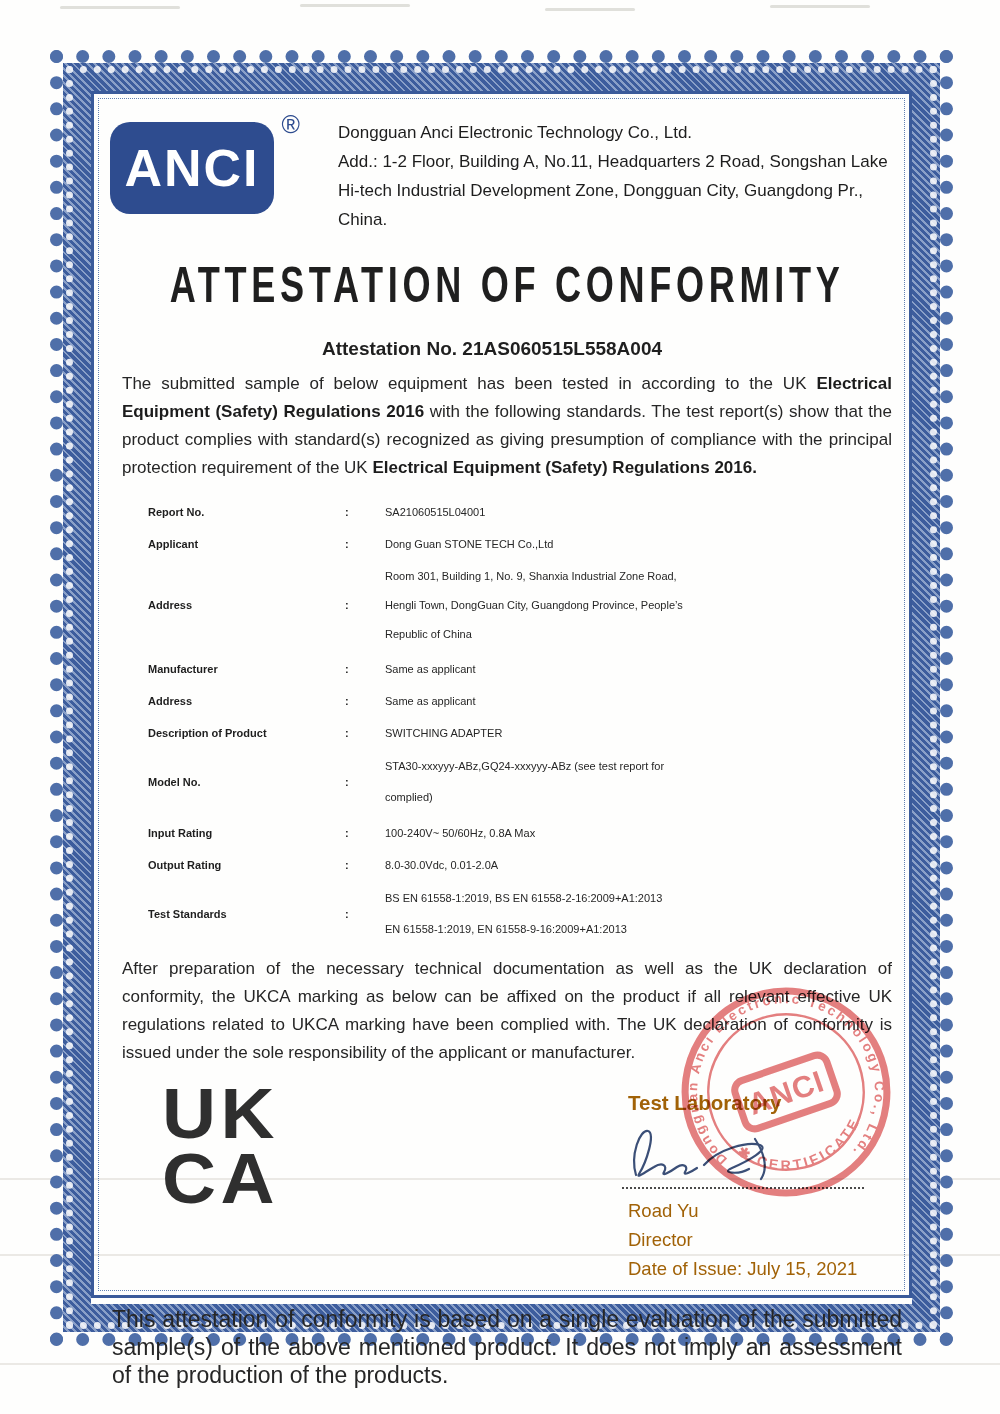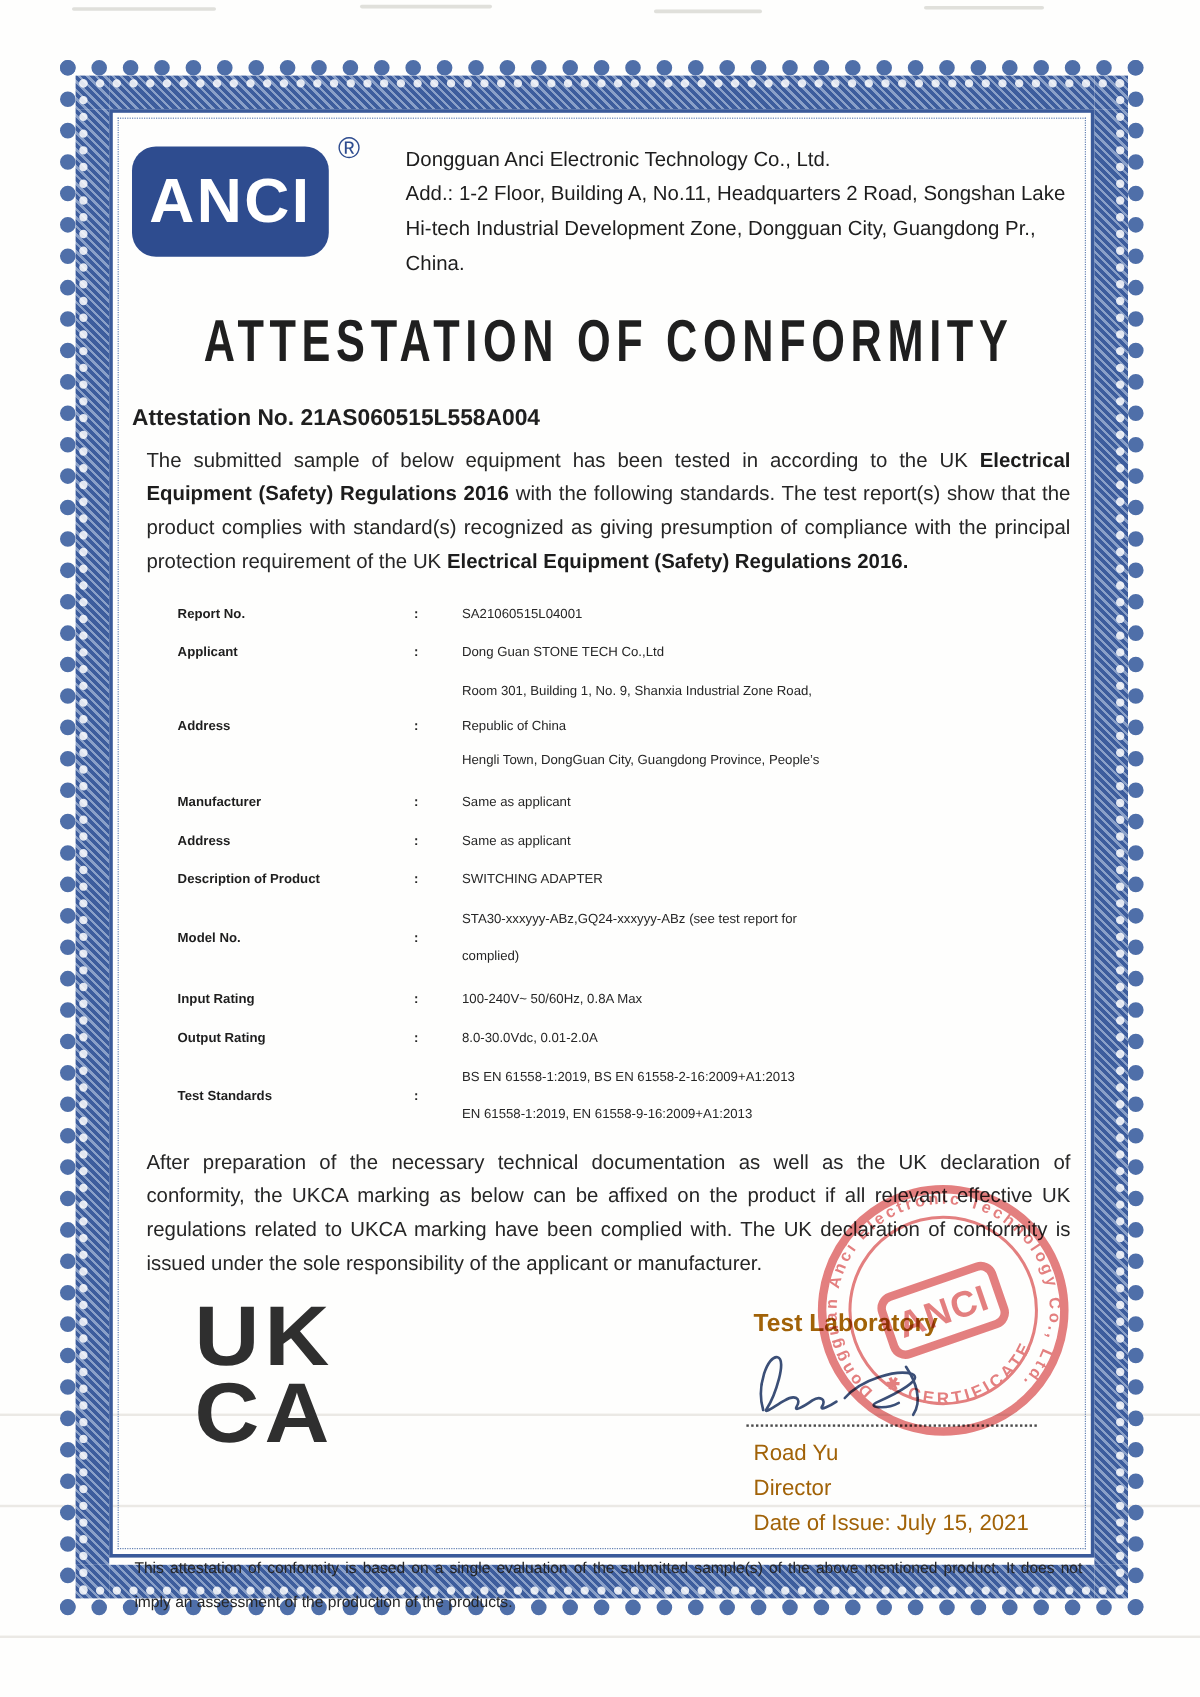--- a/index.html
+++ b/index.html
@@ -28,21 +28,21 @@
   .logo { width:164px; height:92px; margin-top:6px; background:#2e4c8f; border-radius:20px;
           display:flex; align-items:center; justify-content:center; }
   .logo-text { color:#fff; font-size:52px; font-weight:bold; letter-spacing:2px; }
   .reg-mark { position:absolute; right:2px; top:-6px; font-size:25px; color:#2e4c8f; }
   .company { font-size:17px; line-height:29px; color:#1d1d1d; padding-top:2px; }
 
   .title-wrap { text-align:center; margin-top:22px; height:58px; line-height:58px; }
   .title { display:inline-block; transform:scale(.95,1.3); font-weight:bold; font-size:38px;
            letter-spacing:.13em; color:#1f1f1f; white-space:nowrap; }
 
-  .att-no { text-align:left; margin:24px 30px 0 0; font-weight:bold; font-size:19px; color:#1f1f1f; }
+  .att-no { text-align:center; margin:24px 30px 0 0; font-weight:bold; font-size:19px; color:#1f1f1f; }
 
   .para { margin-top:10px; padding:0 12px; text-align:justify; font-size:17px; line-height:28px; }
   .para b { color:#1c1c1c; }
 
   .fields { margin:16px 0 0 38px; font-size:11px; }
   .frow { display:flex; align-items:center; margin-bottom:3px; }
   .flbl { width:197px; font-weight:bold; color:#1e1e1e; line-height:29px; flex:0 0 auto; }
   .fcol { width:40px; font-weight:bold; line-height:29px; flex:0 0 auto; }
   .fval { flex:1; text-align:justify; margin-right:20px; }
   .fline { line-height:29px; }
@@ -53,21 +53,21 @@
   .ukca { position:absolute; left:52px; top:6px; font-weight:bold; color:#2f2f2f;
           font-size:68px; line-height:62px; letter-spacing:4px; transform:scale(1.1,1.04);
           transform-origin:left top; }
   .lab { position:absolute; left:518px; top:16px; width:280px; font-size:18.5px; color:#a16207; }
   .lab-heading { font-weight:bold; font-size:20.5px; margin-bottom:2px; }
   .sig-zone { height:70px; position:relative; }
   .sig-zone svg { position:absolute; left:-6px; top:0; }
   .sig-line { border-bottom:2px dotted #4a4a4a; width:242px; margin:0 0 7px -6px; }
   .lab-name,.lab-role,.lab-date { line-height:29px; }
 
-  .footer { margin-top:4px; padding:0 2px; text-align:justify; font-size:13px; line-height:28px; }
+  .footer { margin-top:16px; padding:0 2px; text-align:justify; font-size:23px; line-height:28px; }
 
   .stamp { position:absolute; left:675px; top:981px; width:222px; height:222px; z-index:3;
            opacity:.85; mix-blend-mode:multiply; transform:rotate(-14deg); }
 </style>
 </head>
 <body>
 
 <div class="page">
 
   <div class="streak" style="left:60px;top:6px;width:120px;"></div>
@@ -124,22 +124,22 @@
         <div class="fval">
           <div class="fline">Dong Guan STONE TECH Co.,Ltd</div>
         </div>
       </div>
 
       <div class="frow">
         <div class="flbl">Address</div>
         <div class="fcol">:</div>
         <div class="fval">
           <div class="fline">Room 301, Building 1, No. 9, Shanxia Industrial Zone Road,</div>
+          <div class="fline">Hengli Town, DongGuan City, Guangdong Province, People’s</div>
           <div class="fline">Republic of China</div>
-          <div class="fline">Hengli Town, DongGuan City, Guangdong Province, People’s</div>
         </div>
       </div>
 
       <div class="frow gap">
         <div class="flbl">Manufacturer</div>
         <div class="fcol">:</div>
         <div class="fval">
           <div class="fline">Same as applicant</div>
         </div>
       </div>

